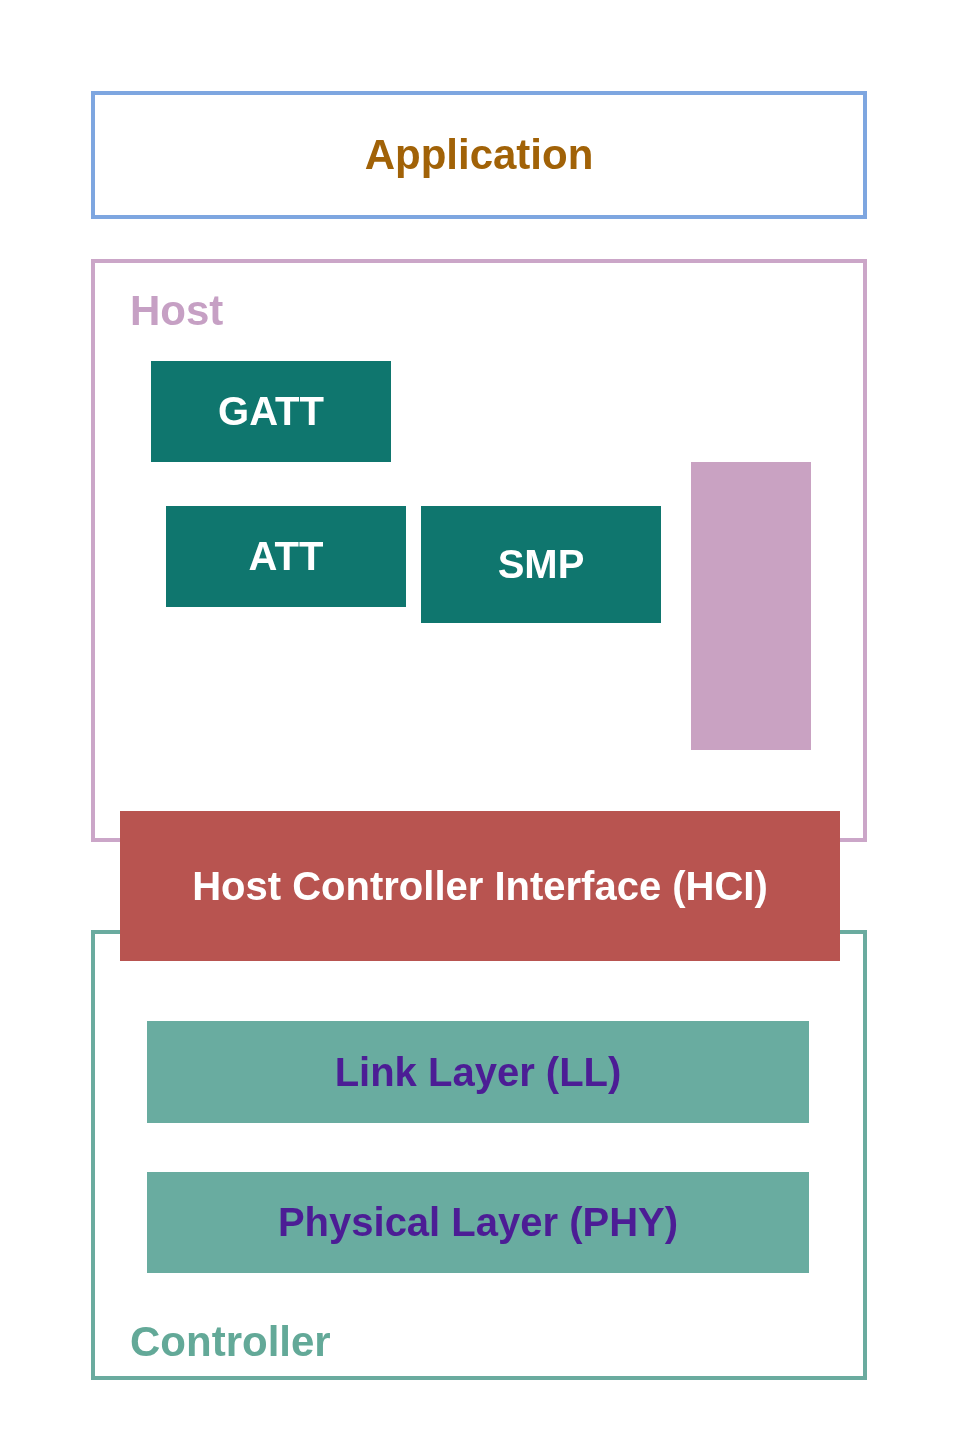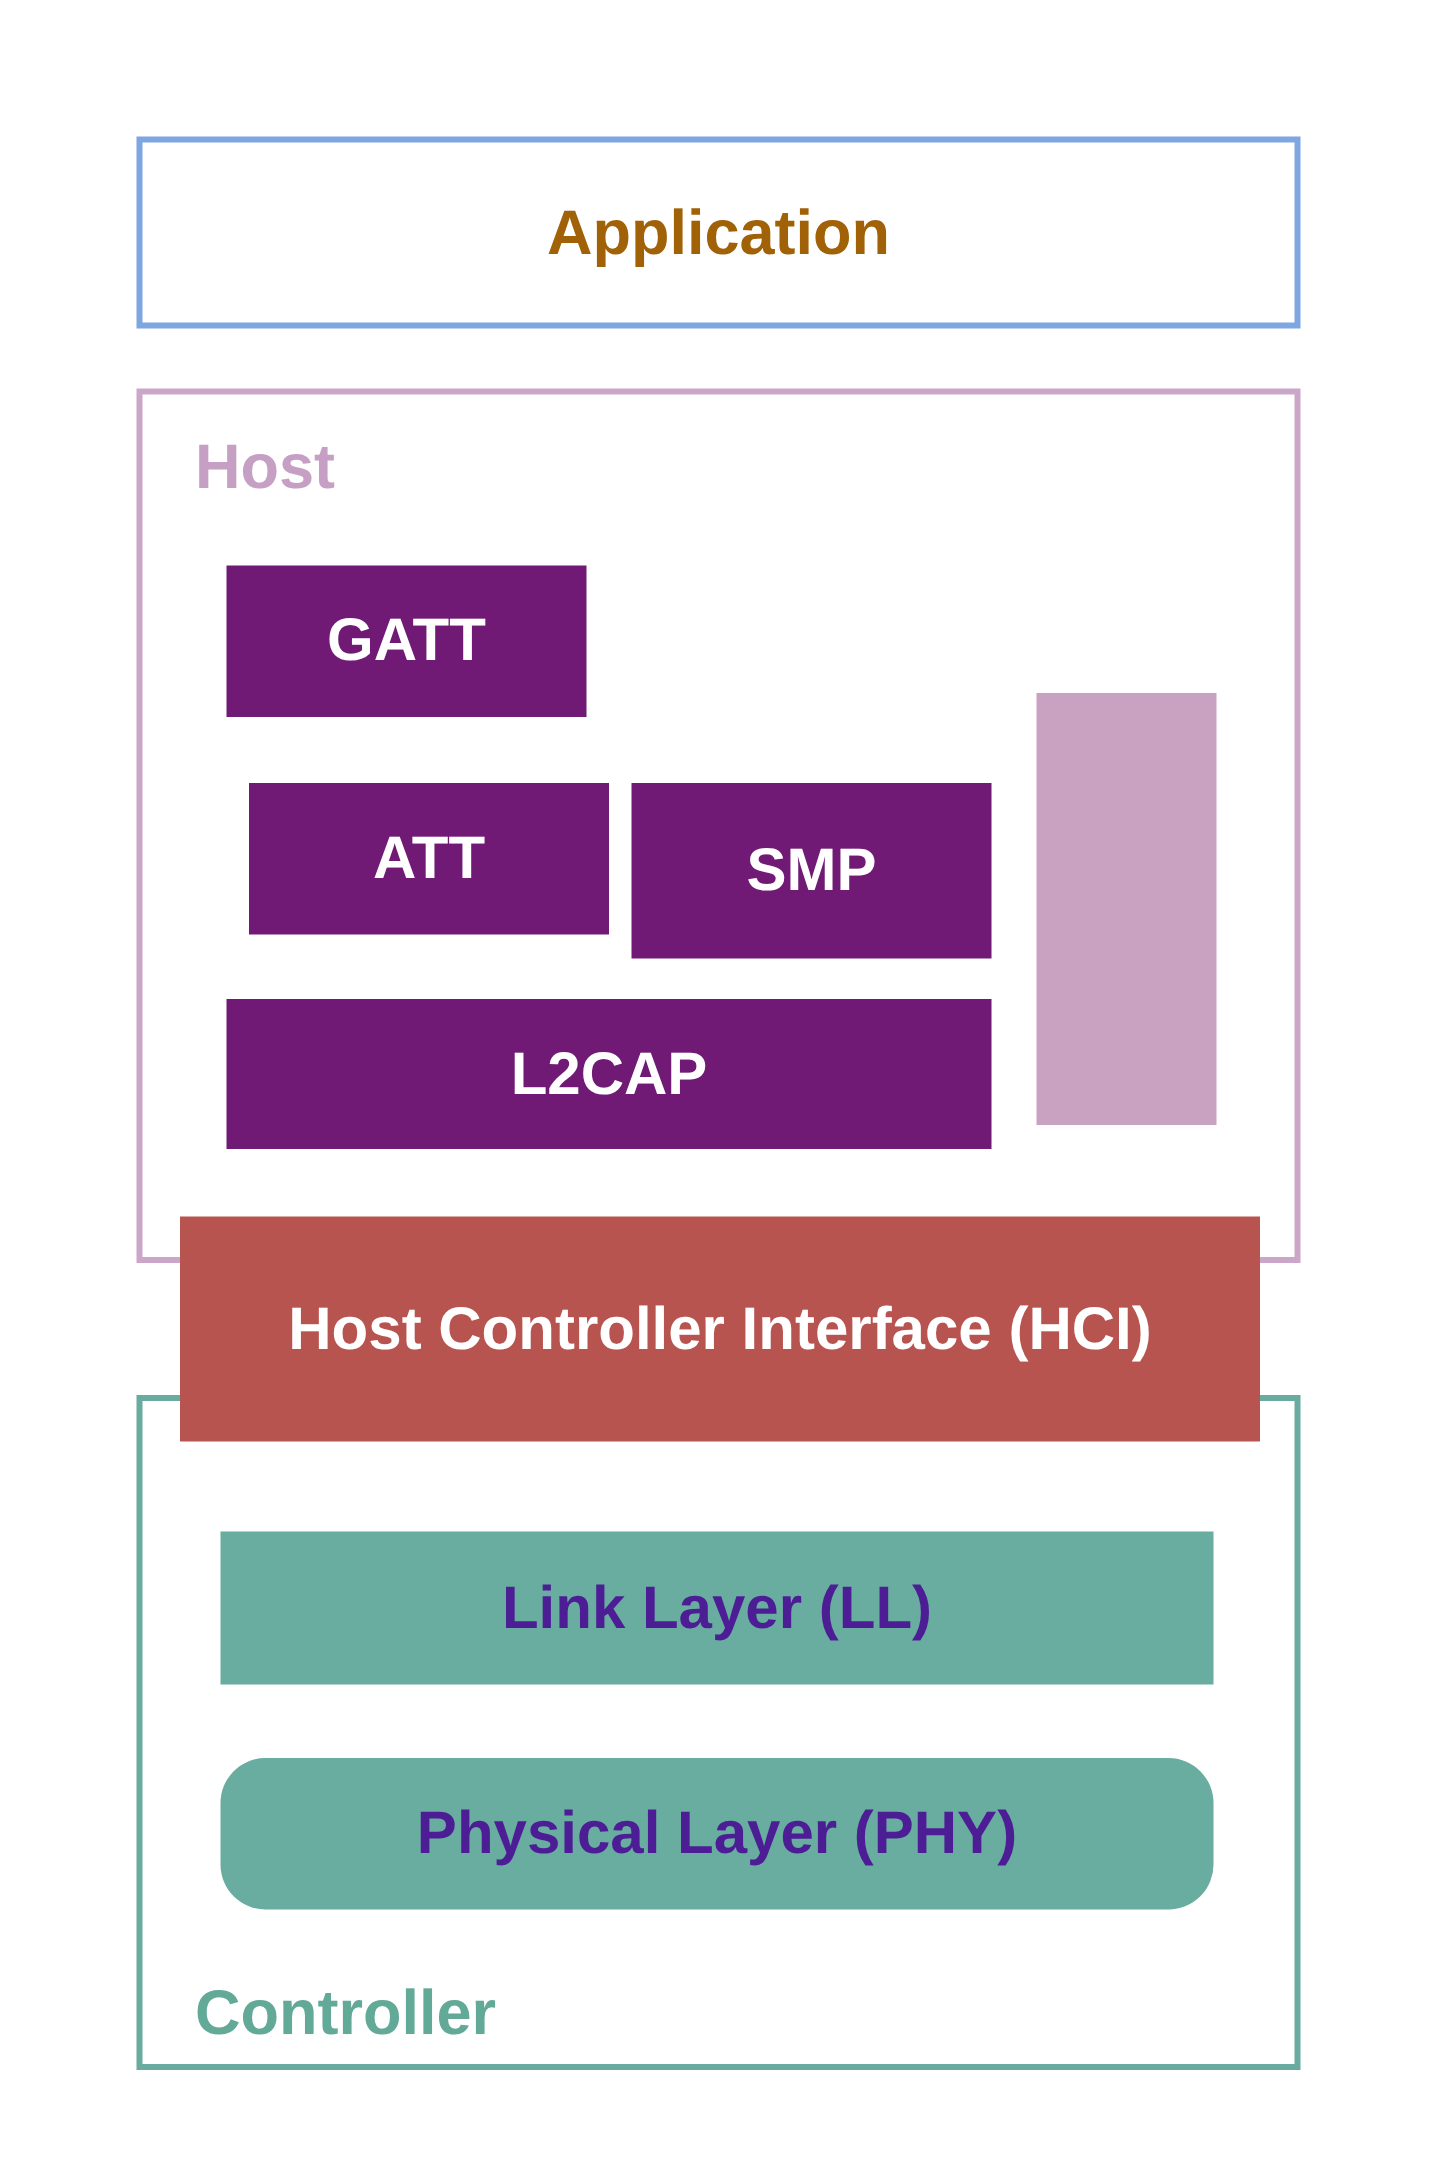--- a/index.html
+++ b/index.html
@@ -19,36 +19,36 @@
   .outline { border: 4px solid; background: transparent; }
   .app-box  { left: 91px; top: 91px;  width: 776px; height: 128px; border-color: #7ea6e0; }
   .host-box { left: 91px; top: 259px; width: 776px; height: 583px; border-color: #cba6c8; }
   .ctrl-box { left: 91px; top: 930px; width: 776px; height: 450px; border-color: #6aab9f; }
 
   .app-label  { color: #a16207; font-size: 42px; }
   .host-label { left: 35px; top: 24px;  color: #c6a0c4; font-size: 42px; }
   .ctrl-label { left: 35px; top: 384px; color: #63a998; font-size: 42px; }
 
   
-  .block { background: #701a75; color: #ffffff; font-size: 40px; margin-top: 16px; }
+  .block { background: #0f766e; color: #ffffff; font-size: 40px; }
   .gatt  { left: 56px;  top: 98px;  width: 240px; height: 101px; }
   .gap   { left: 326px; top: 98px;  width: 390px; height: 102px; }
   .gap-ext { left: 596px; top: 199px; width: 120px; height: 288px; background: #c9a2c2; }
   .att   { left: 71px;  top: 243px; width: 240px; height: 101px; }
   .smp   { left: 326px; top: 243px; width: 240px; height: 117px; }
   .l2cap { left: 56px;  top: 387px; width: 510px; height: 100px; }
 
   .hci {
     left: 120px; top: 811px; width: 720px; height: 150px;
     background: #b85450; color: #ffffff; font-size: 40px; z-index: 5;
   }
 
   .teal-block { background: #69aca0; color: #4c1d95; font-size: 40px; }
   .ll  { left: 52px; top: 87px;  width: 662px; height: 102px; }
-  .phy { left: 52px; top: 238px; width: 662px; height: 101px; border-radius: 30px; }
+  .phy { left: 52px; top: 238px; width: 662px; height: 101px; }
 </style>
 </head>
 <body>
 
 <div class="canvas">
 
   <div class="abs outline center app-box">
     <span class="app-label">Application</span>
   </div>
 
@@ -62,23 +62,20 @@
     <div class="abs gap-ext"></div>
 
     <div class="abs center block att">
       <span>ATT</span>
     </div>
 
     <div class="abs center block smp">
       <span>SMP</span>
     </div>
 
-    <div class="abs center block l2cap">
-      <span>L2CAP</span>
-    </div>
   </div>
 
   <div class="abs outline ctrl-box">
     <div class="abs center teal-block ll">
       <span>Link Layer (LL)</span>
     </div>
 
     <div class="abs center teal-block phy">
       <span>Physical Layer (PHY)</span>
     </div>

